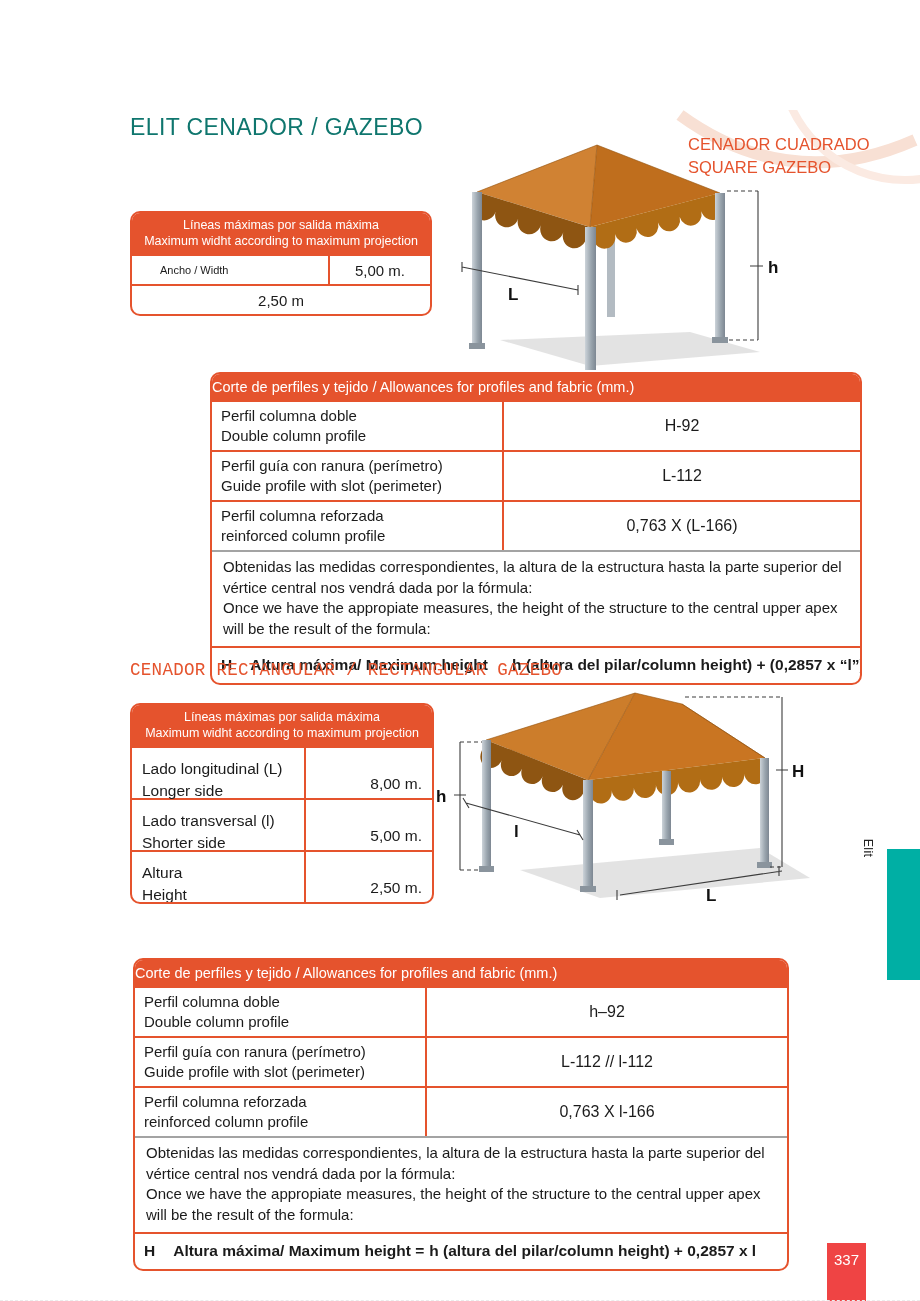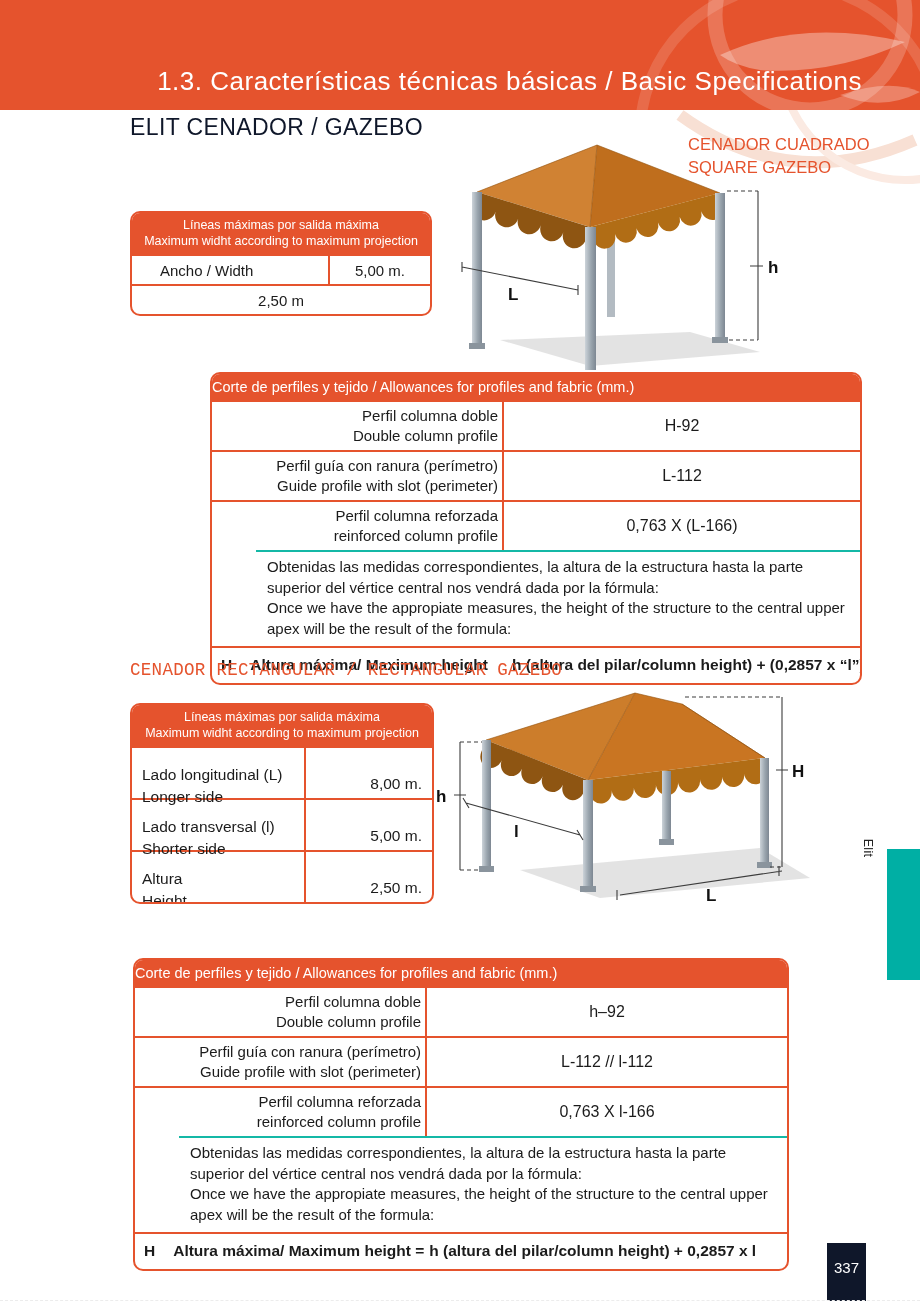--- a/index.html
+++ b/index.html
@@ -6,88 +6,79 @@
   .page{position:relative;width:920px;height:1301px;background:#fff;overflow:hidden;
         font-family:"Liberation Sans",sans-serif;color:#1b1b1b;}
 
   
   .band{position:absolute;left:0;top:0;width:920px;height:110px;background:#E5532D;overflow:hidden;}
   .band h1{position:absolute;right:58px;top:66px;margin:0;color:#fff;font-size:26px;
            font-weight:normal;letter-spacing:.5px;white-space:nowrap;}
   .swoosh{position:absolute;right:0;top:0;}
   .swoosh-tail{position:absolute;right:0;top:110px;pointer-events:none;}
 
-  .main-title{position:absolute;left:130px;top:114px;margin:0;font-size:23px;color:#0f172a;
+  .main-title{position:absolute;left:130px;top:114px;margin:0;font-size:23px;color:#0f766e;
               font-weight:normal;letter-spacing:.4px;}
   .sq-label{position:absolute;left:688px;top:133px;font-size:16.5px;color:#E5532D;line-height:23px;}
   .rect-title{position:absolute;left:130px;top:660px;margin:0;font-size:17.5px;color:#E5532D;
               font-weight:normal;letter-spacing:.3px;font-family:Liberation Mono, monospace;}
 
   
   .dims-table{position:absolute;border:2px solid #E5532D;border-radius:10px;overflow:hidden;background:#fff;}
   .t1{left:130px;top:211px;width:298px;}
   .t2{left:130px;top:703px;width:300px;}
   .dims-head{background:#E5532D;color:#ffffff;text-align:center;font-size:12.5px;line-height:16px;padding:4px 2px 5px;}
   .dims-row{display:flex;border-top:2px solid #E5532D;}
   .t1 .dims-row{height:28px;}
   .t1 .dl{flex:0 0 168px;border-right:2px solid #E5532D;display:flex;align-items:center;
-          padding-left:28px;font-size:15px;}
+          padding-left:28px;font-size:11px;}
   .t1 .dv{flex:1;display:flex;align-items:center;justify-content:center;font-size:15px;}
   .t2 .dims-row{height:50px;}
-  .t2 .dl{flex:0 0 162px;border-right:2px solid #E5532D;padding:16px 0 2px 10px;font-size:15.5px;line-height:22px;}
+  .t2 .dl{flex:0 0 162px;border-right:2px solid #E5532D;padding:10px 0 2px 10px;font-size:15.5px;line-height:22px;}
   .t2 .dv{flex:1;display:flex;align-items:flex-end;justify-content:flex-end;
           padding:0 10px 5px 0;font-size:15.5px;}
 
   
   .allow-table{position:absolute;border:2px solid #E5532D;border-radius:10px;background:#fff;overflow:hidden;}
   .a1{left:210px;top:372px;width:648px;}
   .a2{left:133px;top:958px;width:652px;}
   .allow-head{background:#E5532D;color:#fff;text-align:left;font-size:14.5px;height:26px;line-height:26px;}
-  .arow{display:flex;border-top:2px solid #E5532D;text-align:right;}
+  .arow{display:flex;border-top:2px solid #E5532D;}
   .alabel{flex:0 0 277px;border-right:2px solid #E5532D;padding:4px 4px 4px 9px;font-size:15px;line-height:20px;}
   .avalue{flex:1;display:flex;align-items:center;justify-content:center;font-weight:normal;font-size:16px;}
-  .anote{border-top:2px solid #14b8a6;padding:5px 10px 7px 11px;font-size:15px;line-height:20.5px;margin-left:44px;}
+  .anote{border-top:2px solid #a3a3a3;padding:5px 10px 7px 11px;font-size:15px;line-height:20.5px;}
   .aformula{border-top:2px solid #E5532D;padding:8px 9px 9px;font-weight:bold;font-size:15.5px;
             display:flex;align-items:baseline;white-space:nowrap;}
   .aformula .fH{margin-right:18px;}
   .a1 .fvalue{margin-left:24px;}
   .a2 .fvalue{margin-left:5px;}
 
   
   .gz{position:absolute;}
   .gz-sq{left:440px;top:140px;}
   .gz-rect{left:430px;top:685px;}
   .dimline{stroke:#3c3c3c;stroke-width:1.1;fill:none;}
   .dimdash{stroke:#3c3c3c;stroke-width:1.1;fill:none;stroke-dasharray:4 3;}
   .dimtext{font-family:"Liberation Sans",sans-serif;font-weight:bold;font-size:17px;fill:#111;}
   .hipline{stroke:#93520e;stroke-width:1;fill:none;opacity:.6;}
 
   
   .teal-tab{position:absolute;left:887px;top:849px;width:33px;height:131px;background:#00AFA4;}
   .side-label{position:absolute;left:849px;top:829px;width:38px;height:38px;display:flex;
               align-items:center;justify-content:center;transform:rotate(90deg);
               font-size:12.5px;color:#222;letter-spacing:.3px;}
-  .pagenum{position:absolute;left:827px;top:1243px;width:39px;height:58px;background:#0f172a;
-           color:#fff;font-size:15px;text-align:center;padding-top:16px;box-sizing:border-box;}
+  .pagenum{position:absolute;left:827px;top:1243px;width:39px;height:58px;background:#ef4444;
+           color:#fff;font-size:15px;text-align:center;padding-top:8px;box-sizing:border-box;}
   .foot-line{position:absolute;left:0;bottom:0;width:920px;border-top:1px dashed #ececec;}
 </style>
 </head>
 <body>
 
 <div class="page">
 
-  <header class="band">
-    <svg class="swoosh" width="320" height="110" viewBox="0 0 320 110">
-      <circle cx="210" cy="15" r="95" fill="none" stroke="rgba(255,255,255,0.20)" stroke-width="15"></circle>
-      <circle cx="190" cy="135" r="150" fill="none" stroke="rgba(255,255,255,0.14)" stroke-width="11"></circle>
-      <path d="M120,55 Q200,18 305,42 Q235,75 160,70 Q135,66 120,55 Z" fill="rgba(255,255,255,0.34)"></path>
-      <path d="M240,95 Q290,78 320,92 Q282,112 240,95 Z" fill="rgba(255,255,255,0.28)"></path>
-    </svg>
-    <h1>1.3. Características técnicas básicas / Basic Specifications</h1>
-  </header>
   <svg class="swoosh-tail" width="250" height="90" viewBox="0 0 250 90">
     <path d="M10,5 Q120,85 245,30" stroke="#f8e0d4" stroke-width="12" fill="none"></path>
     <circle cx="235" cy="-55" r="125" stroke="#fbeae2" stroke-width="8" fill="none"></circle>
   </svg>
 
   <h2 class="main-title">ELIT CENADOR / GAZEBO</h2>
 
   <div class="sq-label">
     <div>CENADOR CUADRADO</div>
     <div>SQUARE GAZEBO</div>

